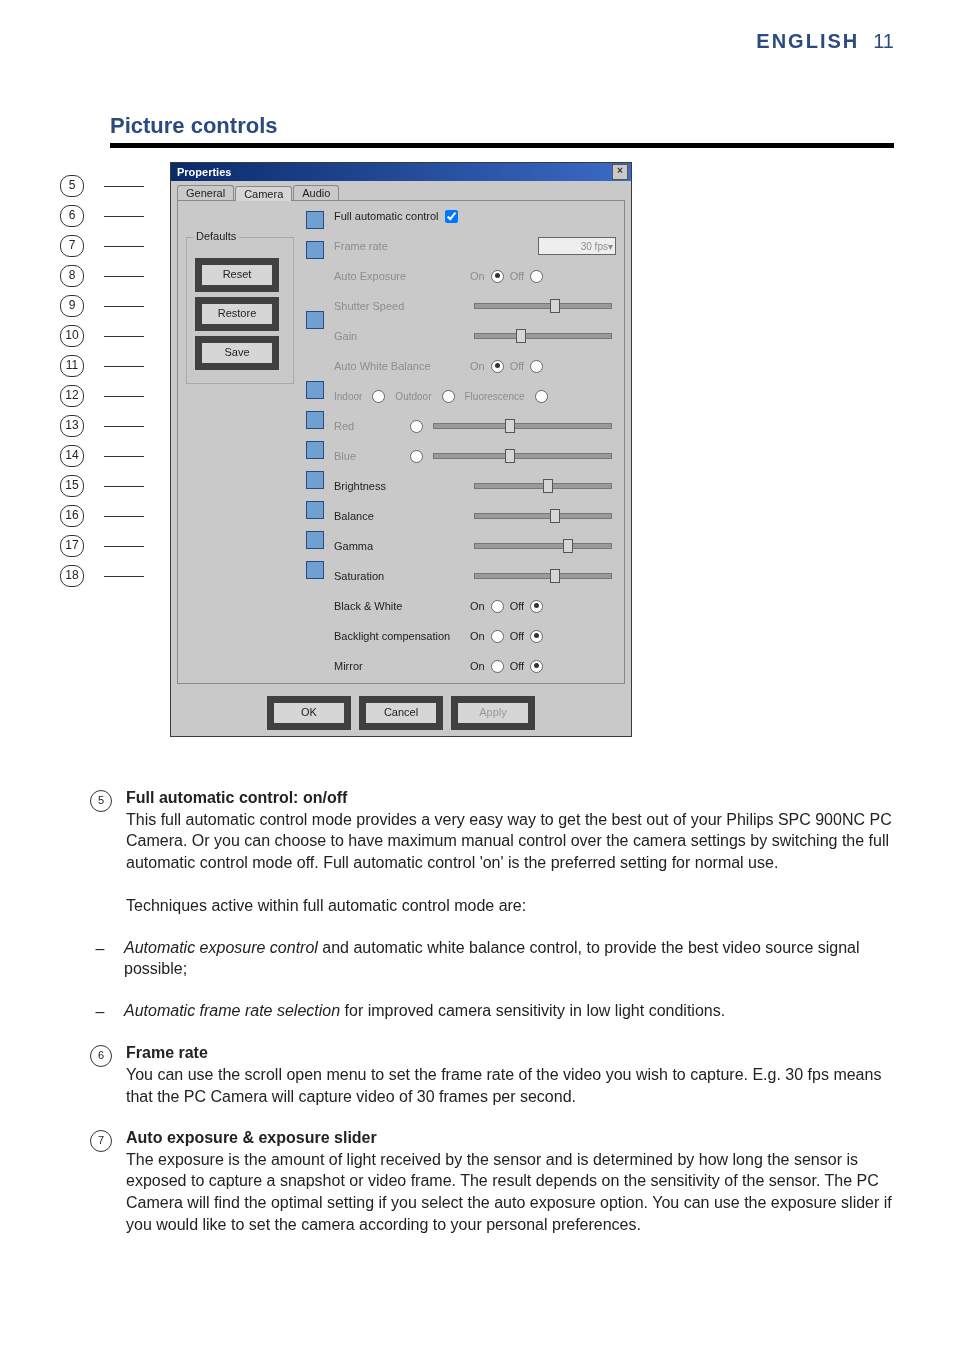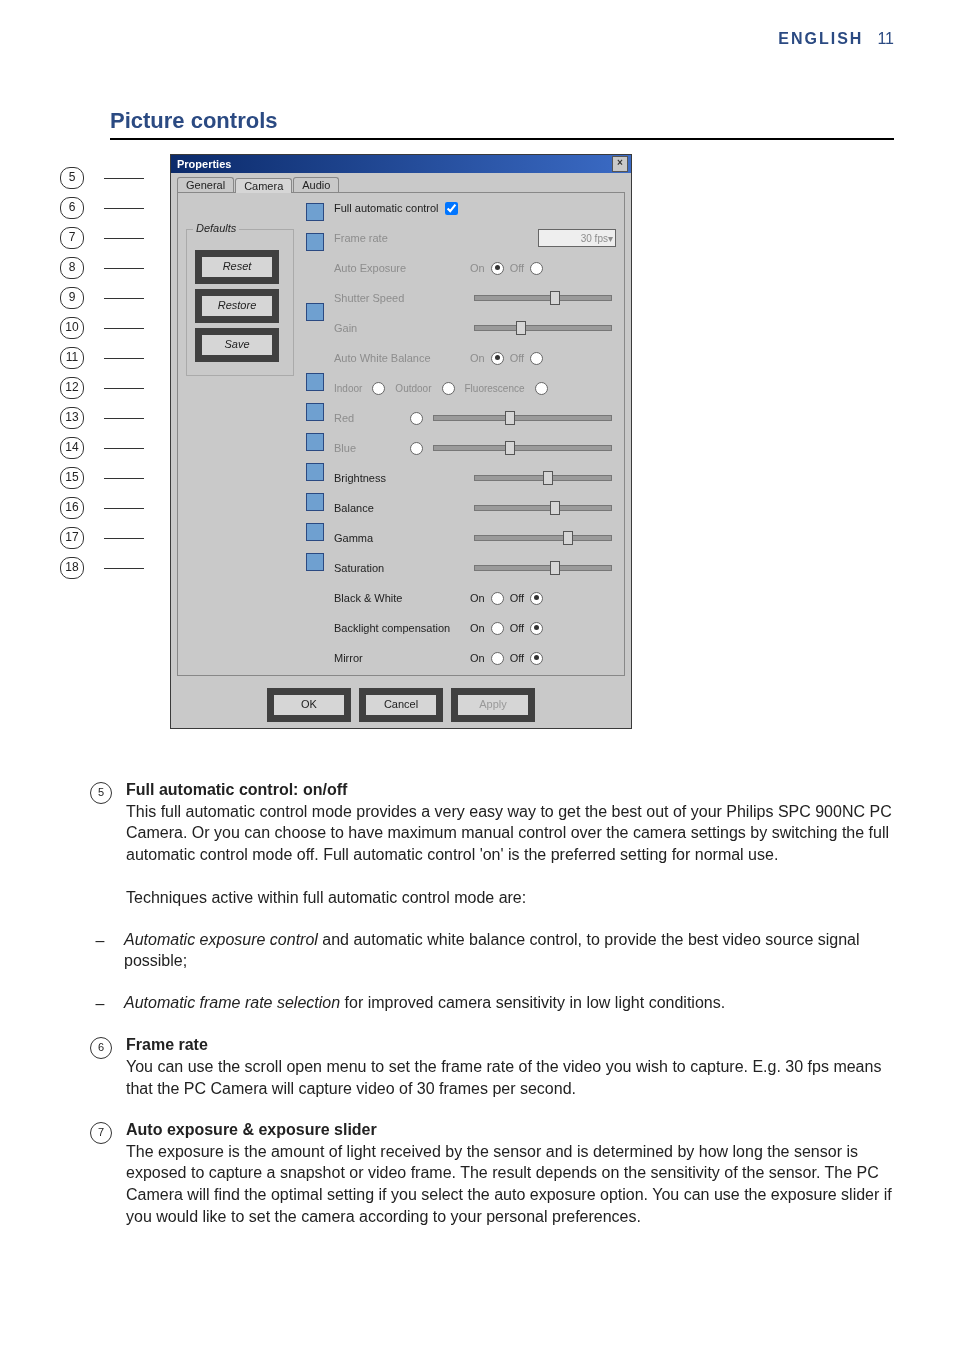--- a/index.html
+++ b/index.html
@@ -17,30 +17,30 @@
     padding: 30px 60px 40px 60px;
     color: #222;
   }
   .header-line {
     display: flex;
     justify-content: flex-end;
     align-items: baseline;
     gap: 14px;
     font-weight: 600;
     letter-spacing: 2px;
-    font-size: 16px;
+    font-size: 20px;
     margin-bottom: 60px;
   }
   .header-lang { color: #2b4a82; }
   .header-page { color: #2b4a82; font-weight: 400; letter-spacing: 0; }
   .section-title {
     color: #2b4a82;
     font-weight: 700;
     font-size: 22px;
-    border-bottom: 2px solid #000000;
+    border-bottom: 5px solid #000000;
     padding-bottom: 4px;
     margin-bottom: 14px;
     margin-left: 50px;
   }
   .figure-wrap {
     position: relative;
     margin-left: 50px;
     margin-bottom: 50px;
   }
   .callouts {
@@ -214,21 +214,21 @@
   }
   .dlg-buttons .winbtn { width: 70px; margin: 0; }
   .dlg-buttons .winbtn.disabled-btn { color: #999; }
   .label-col { width: 130px; }
   .label-col-short { width: 70px; }
 
   .maingrid {
     display: flex;
     gap: 8px;
   }
-  .leftcol { width: 110px; font-style: italic; }
+  .leftcol { width: 110px; }
   .midcol { width: 22px; }
   .rightcol { flex: 1; display: flex; flex-direction: column; gap: 12px; }
   .spacer1 { height: 6px; }
   .onoff-group { display:flex; align-items:flex-start; gap:6px; margin-left:0;}
   .onoff-group span.lbl { color: inherit; }
 
   
   .body-text {
     margin-left: 30px;
     font-size: 16px;

